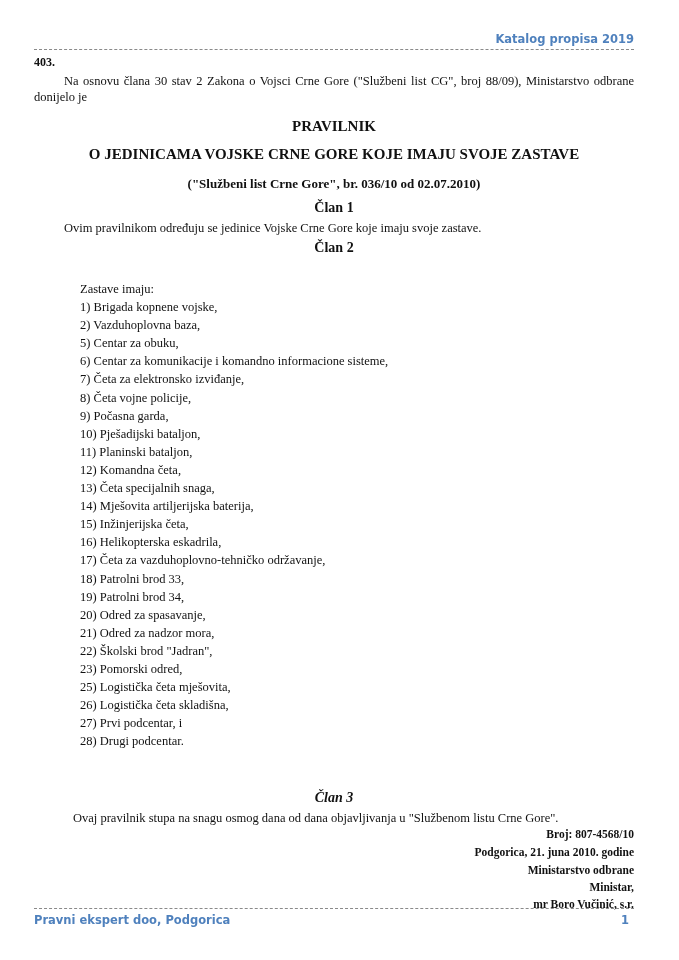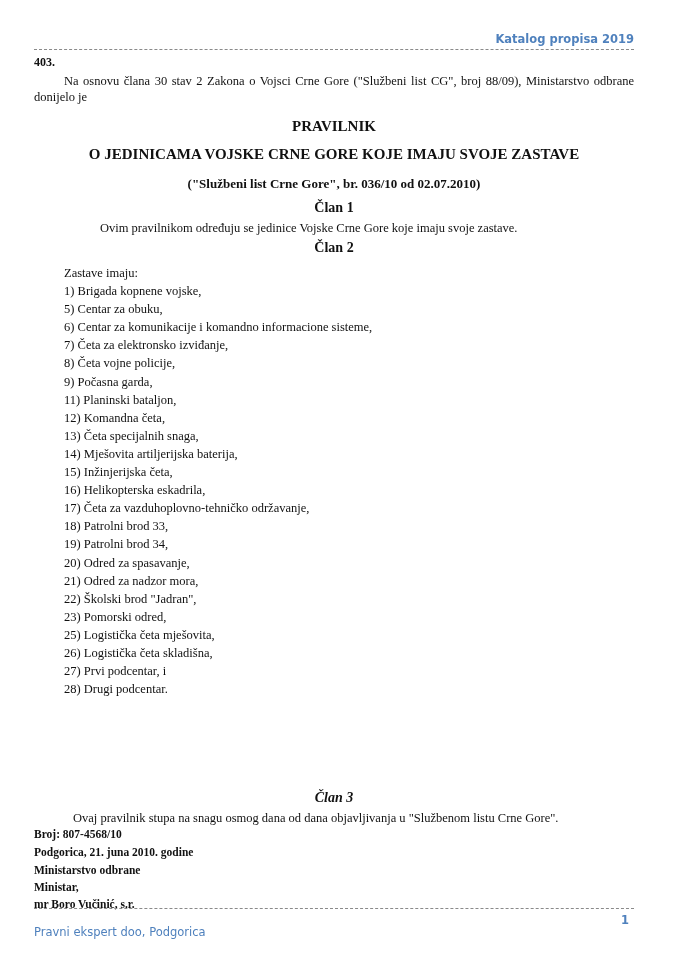--- a/index.html
+++ b/index.html
@@ -16,29 +16,29 @@
            text-indent: 30px; text-align: justify; }
   .center { position: absolute; left: 34px; width: 600px; text-align: center; font-weight: bold; }
   .t1 { top: 118px; font-size: 15px; }
   .t2 { top: 146px; font-size: 15px; }
   .t3 { top: 176px; font-size: 13px; }
   .clan { font-size: 14px; }
   .c1 { top: 200px; }
   .c2 { top: 240px; font-family: Liberation Serif, serif; }
   .c3 { top: 790px; font-style: italic; }
   .para { position: absolute; left: 64px; font-size: 12.5px; line-height: 16px; }
-  .p1 { top: 220px; margin-left: 36px; }
+  .p1 { top: 220px; }
   .p3 { top: 810px; margin-left: 9px; }
-  .list { position: absolute; left: 64px; top: 264px; margin: 0; padding: 0; list-style: none;
+  .list { position: absolute; left: 64px; top: 264px; margin: 16px; padding: 0; list-style: none;
           font-size: 12.5px; }
   .list li { height: 18.1px; line-height: 18px; white-space: nowrap; }
-  .sig { position: absolute; left: 34px; width: 600px; text-align: left; font-weight: bold; font-size: 11.5px; }
+  .sig { position: absolute; left: 34px; width: 600px; text-align: right; font-weight: bold; font-size: 11.5px; }
   .s1 { top: 828px; } .s2 { top: 846px; } .s3 { top: 864px; } .s4 { top: 881px; } .s5 { top: 898px; }
   .ftr-left { position: absolute; left: 34px; top: 913px; font-family: "DejaVu Sans", sans-serif;
-              font-weight: normal; font-size: 11.5px; color: #4f81bd; margin-top: 12px; }
+              font-weight: bold; font-size: 11.5px; color: #4f81bd; }
   .ftr-right { position: absolute; right: 50px; top: 913px; font-family: "DejaVu Sans", sans-serif;
                font-weight: bold; font-size: 11.5px; color: #4f81bd; }
 </style>
 </head>
 <body>
 
 <div class="hdr">
   <span class="hdr-title">Katalog propisa 2019</span>
 </div>
 <div class="rule top"></div>
@@ -50,25 +50,27 @@
 <div class="center t2">O JEDINICAMA VOJSKE CRNE GORE KOJE IMAJU SVOJE ZASTAVE</div>
 <div class="center t3">("Službeni list Crne Gore", br. 036/10 od 02.07.2010)</div>
 
 <div class="center clan c1">Član 1</div>
 <div class="para p1">Ovim pravilnikom određuju se jedinice Vojske Crne Gore koje imaju svoje zastave.</div>
 
 <div class="center clan c2">Član 2</div>
 <ul class="list">
   <li>Zastave imaju:</li>
   <li>1) Brigada kopnene vojske,</li>
+  <li>2) Vazduhoplovna baza,</li>
   <li>5) Centar za obuku,</li>
   <li>6) Centar za komunikacije i komandno informacione sisteme,</li>
   <li>7) Četa za elektronsko izviđanje,</li>
   <li>8) Četa vojne policije,</li>
   <li>9) Počasna garda,</li>
+  <li>10) Pješadijski bataljon,</li>
   <li>11) Planinski bataljon,</li>
   <li>12) Komandna četa,</li>
   <li>13) Četa specijalnih snaga,</li>
   <li>14) Mješovita artiljerijska baterija,</li>
   <li>15) Inžinjerijska četa,</li>
   <li>16) Helikopterska eskadrila,</li>
   <li>17) Četa za vazduhoplovno-tehničko održavanje,</li>
   <li>18) Patrolni brod 33,</li>
   <li>19) Patrolni brod 34,</li>
   <li>20) Odred za spasavanje,</li>

